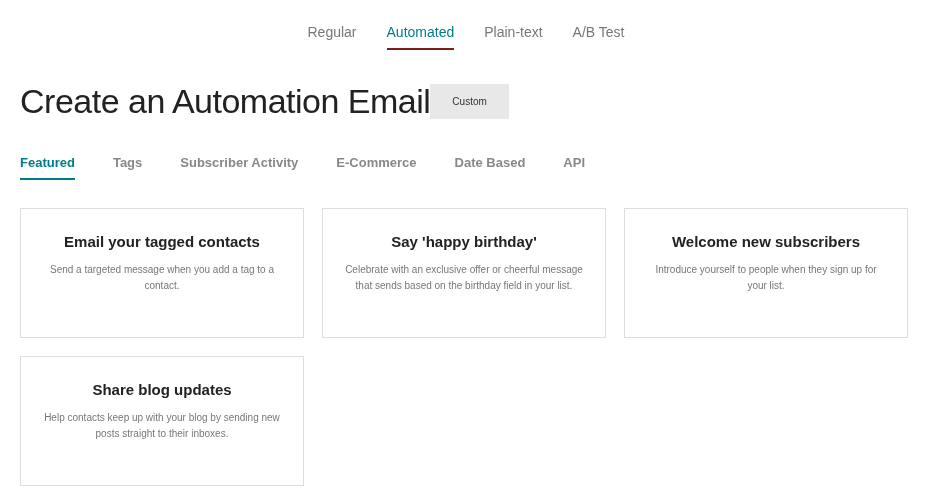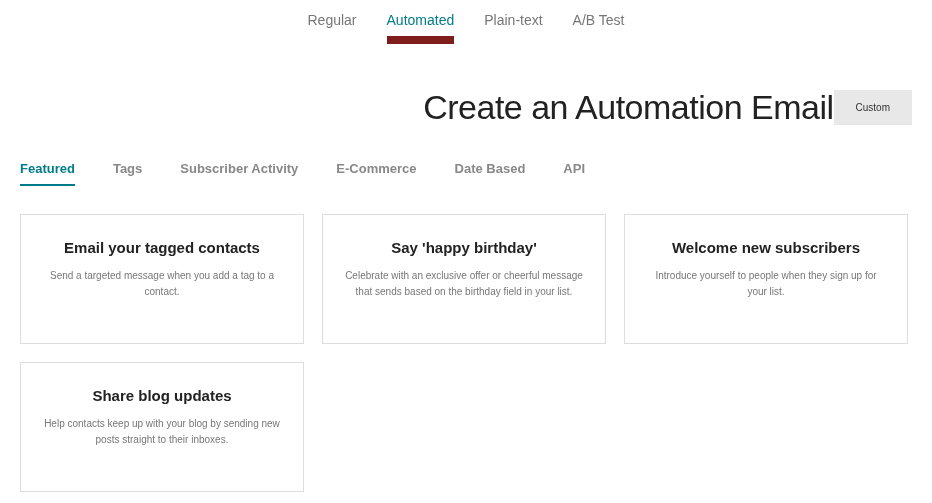--- a/index.html
+++ b/index.html
@@ -11,44 +11,43 @@
       font-family: -apple-system, BlinkMacSystemFont, "Segoe UI", Helvetica, Arial, sans-serif;
       background: #ffffff;
       width: 932px;
       height: 503px;
       overflow: hidden;
     }
     .top-tabs {
       display: flex;
       justify-content: center;
       gap: 30px;
-      padding-top: 12px;
+      padding-top: 24px;
       padding-bottom: 8px;
     }
     .top-tab {
       font-size: 14px;
       font-weight: 500;
       color: #777;
       padding-bottom: 8px;
       cursor: pointer;
       border-bottom: 2px solid transparent;
     }
     .top-tab.active {
       color: #007c89;
-      border-bottom: 8px solid #7f1d1d;
+      border-bottom: 2px solid #7f1d1d;
     }
     .content {
       padding: 24px 20px 20px 20px;
     }
     .header-row {
       display: flex;
-      justify-content: flex-end;
+      justify-content: flex-start;
       align-items: center;
       margin-bottom: 34px;
-      margin-top: 12px;
     }
     .page-title {
       font-size: 34px;
       font-weight: 500;
       color: #222;
       letter-spacing: -0.5px;
     }
     .custom-btn {
       background: #e8e8e8;
       border: none;

